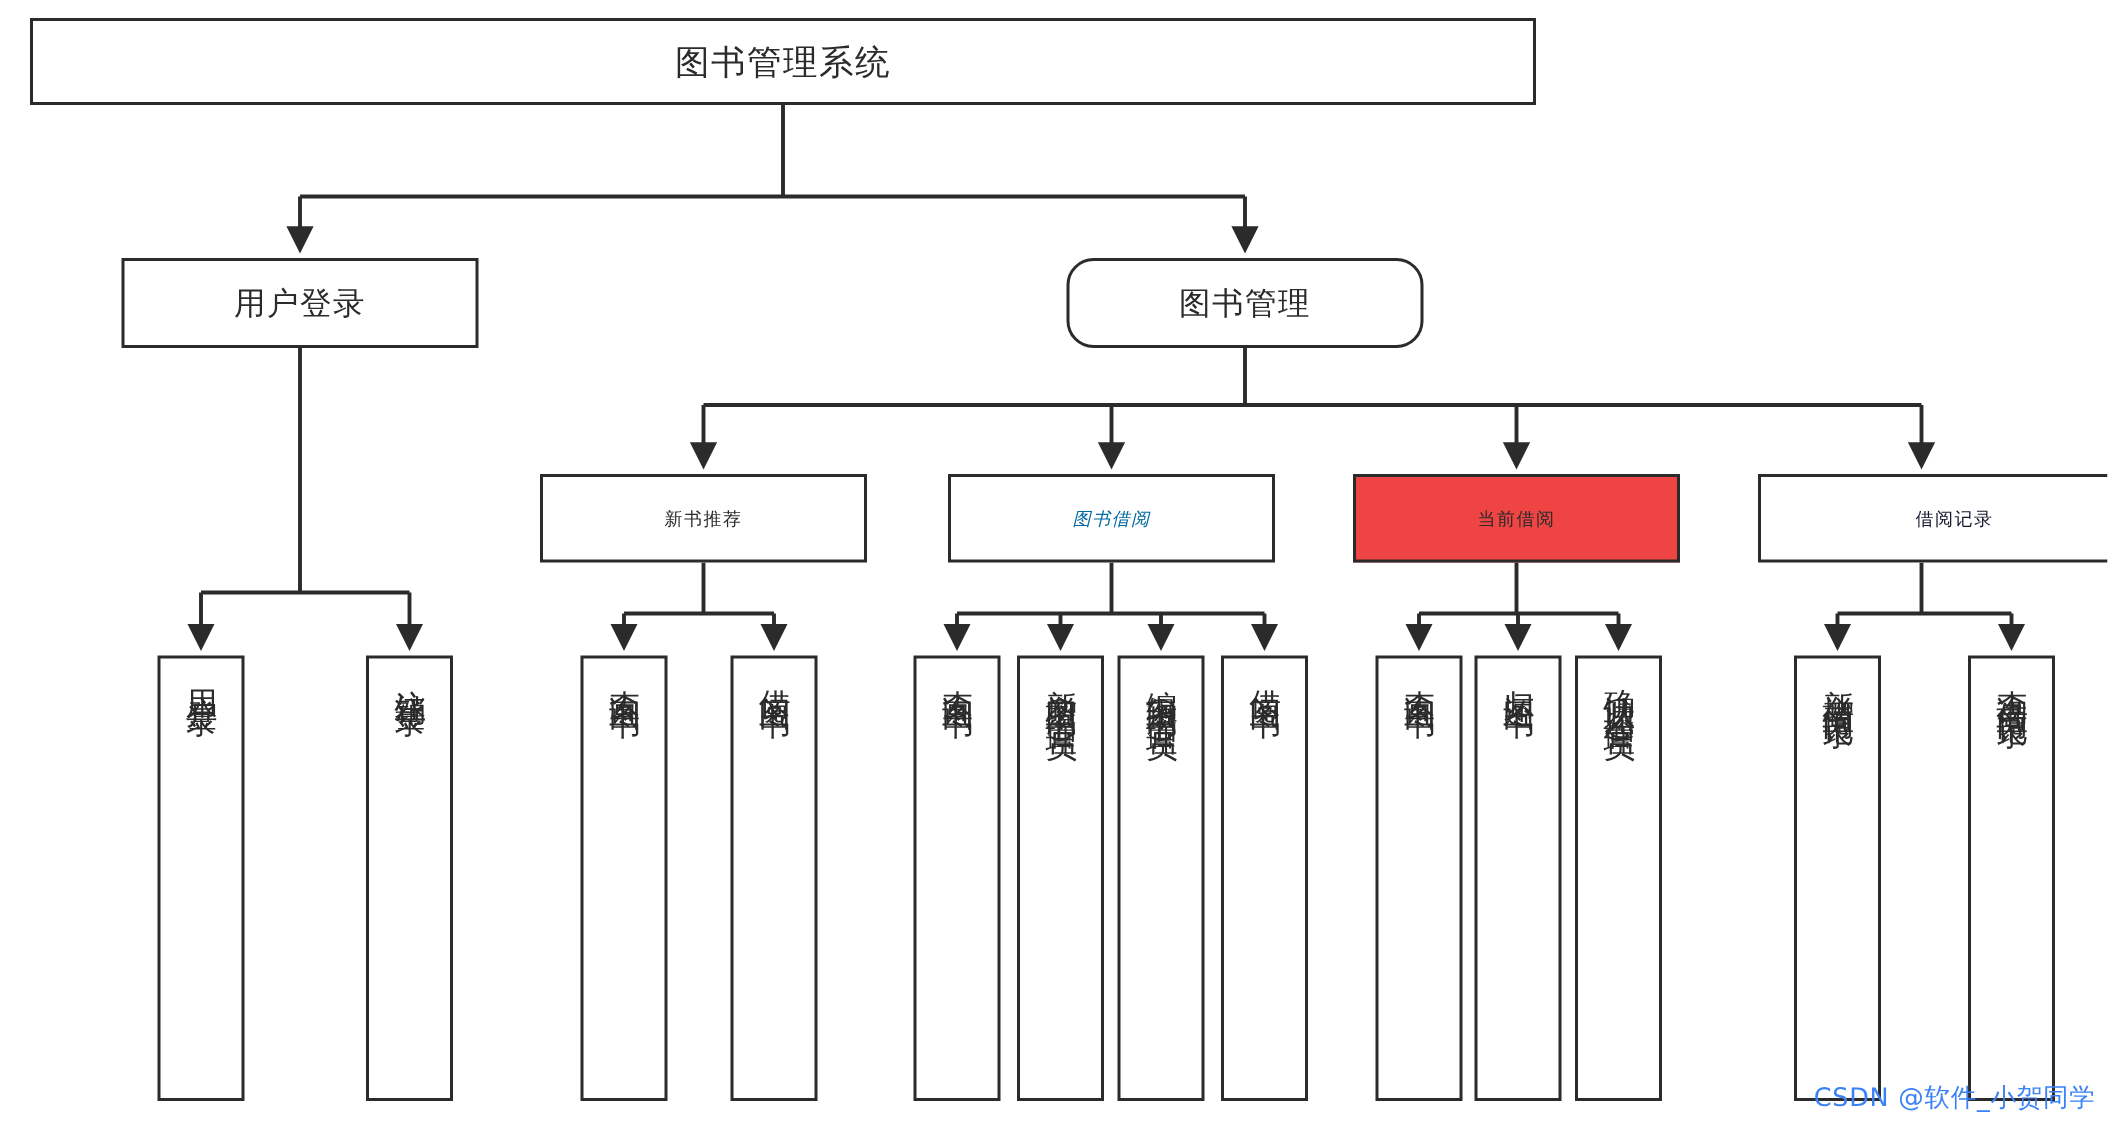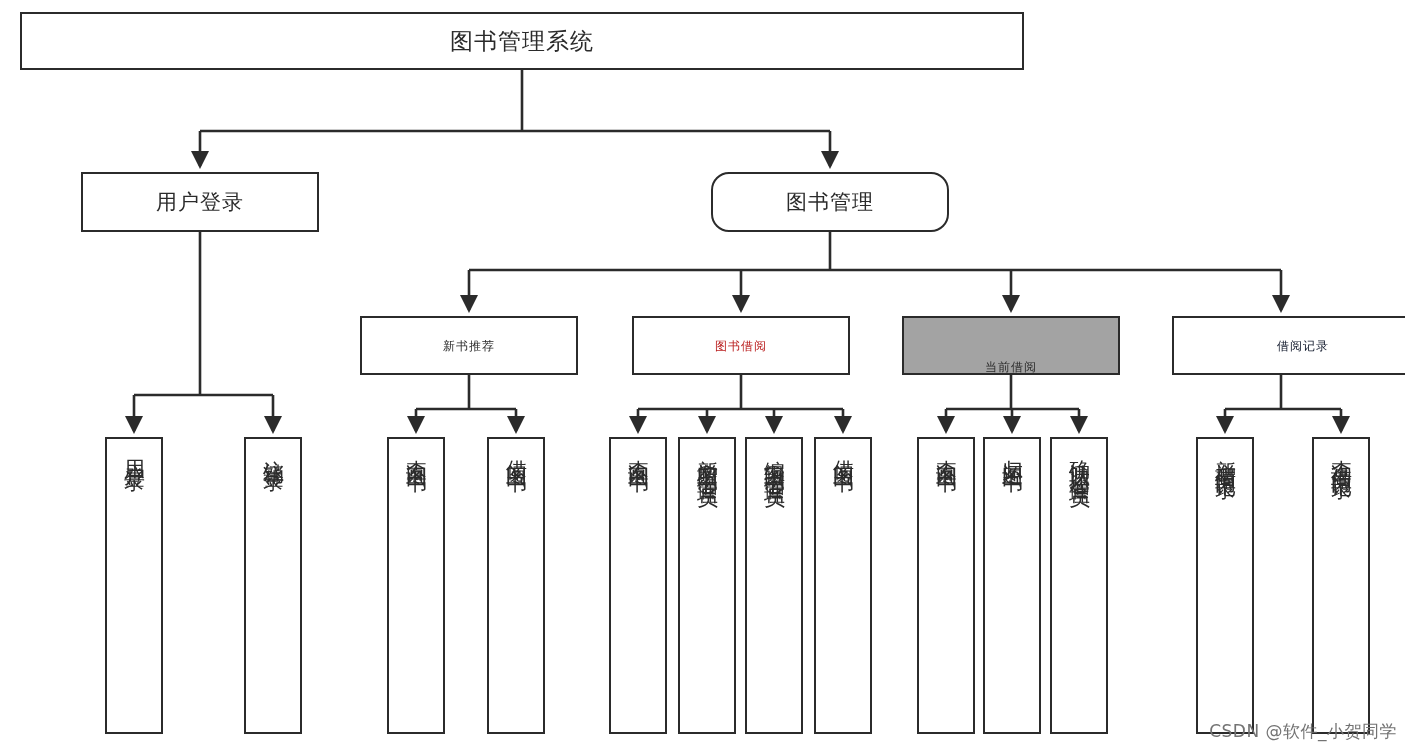--- a/index.html
+++ b/index.html
@@ -137,24 +137,24 @@
   <div class="node level-1" style="left: 81px; top: 172px; width: 238px; height: 60px; border-color: rgb(43, 43, 43); background: rgb(255, 255, 255); color: rgb(43, 43, 43);">
     <span class="hlabel">用户登录</span>
   </div>
   <div class="node level-1" style="left: 711px; top: 172px; width: 238px; height: 60px; border-color: rgb(43, 43, 43); background: rgb(255, 255, 255); color: rgb(43, 43, 43); border-radius: 18px;">
     <span class="hlabel">图书管理</span>
   </div>
 
   <div class="node level-2" style="left: 360px; top: 316px; width: 218px; height: 59px; border-color: rgb(43, 43, 43); background: rgb(255, 255, 255); color: rgb(43, 43, 43);">
     <span class="hlabel">新书推荐</span>
   </div>
-  <div class="node level-2" style="left: 632px; top: 316px; width: 218px; height: 59px; border-color: rgb(43, 43, 43); background: rgb(255, 255, 255); color: #b91c1c;">
+  <div class="node level-2" style="left: 632px; top: 316px; width: 218px; height: 59px; border-color: rgb(43, 43, 43); background: rgb(255, 255, 255); color: #0369a1; font-style: italic;">
     <span class="hlabel">图书借阅</span>
   </div>
-  <div class="node level-2" style="left: 902px; top: 316px; width: 218px; height: 59px; border-color: rgb(43, 43, 43); background: #a3a3a3; color: rgb(43, 43, 43); align-items: flex-end;">
+  <div class="node level-2" style="left: 902px; top: 316px; width: 218px; height: 59px; border-color: rgb(43, 43, 43); background: #ef4444; color: rgb(43, 43, 43);">
     <span class="hlabel">当前借阅</span>
   </div>
   <div class="node level-2" style="left: 1172px; top: 316px; width: 262px; height: 59px; border-color: rgb(43, 43, 43); background: rgb(255, 255, 255); color: #0f172a;">
     <span class="hlabel">借阅记录</span>
   </div>
 
   <div class="node leaf" style="left: 105px; top: 437px; width: 58px; height: 297px; border-color: rgb(43, 43, 43); background: rgb(255, 255, 255); color: rgb(43, 43, 43);">
     <span class="vlabel">用户登录</span>
   </div>
   <div class="node leaf" style="left: 244px; top: 437px; width: 58px; height: 297px; border-color: rgb(43, 43, 43); background: rgb(255, 255, 255); color: rgb(43, 43, 43);">
@@ -187,14 +187,14 @@
   <div class="node leaf" style="left: 1050px; top: 437px; width: 58px; height: 297px; border-color: rgb(43, 43, 43); background: rgb(255, 255, 255); color: rgb(43, 43, 43);">
     <span class="vlabel">确认归还（管理员）</span>
   </div>
   <div class="node leaf" style="left: 1196px; top: 437px; width: 58px; height: 297px; border-color: rgb(43, 43, 43); background: rgb(255, 255, 255); color: rgb(43, 43, 43);">
     <span class="vlabel">新增借阅记录</span>
   </div>
   <div class="node leaf" style="left: 1312px; top: 437px; width: 58px; height: 297px; border-color: rgb(43, 43, 43); background: rgb(255, 255, 255); color: rgb(43, 43, 43);">
     <span class="vlabel">查询借阅记录</span>
   </div>
 
-  <div id="watermark" style="color: #737373;">CSDN @软件_小贺同学</div>
+  <div id="watermark" style="color: #3b82f6;">CSDN @软件_小贺同学</div>
 </div>
 
 </body></html>

